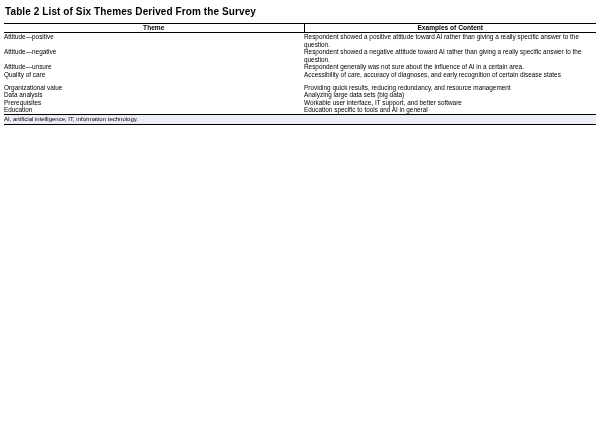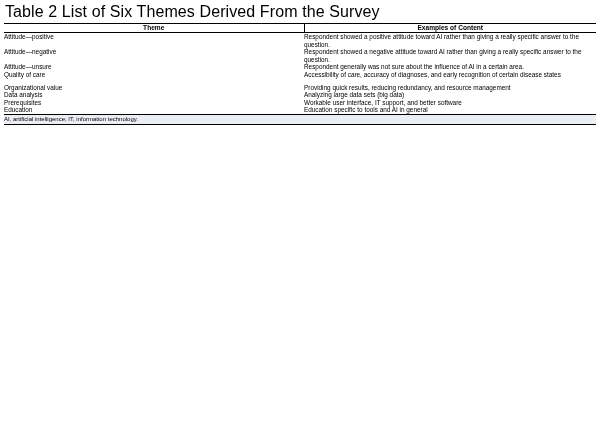--- a/index.html
+++ b/index.html
@@ -15,22 +15,22 @@
     overflow: hidden;
   }
   .page {
     position: relative;
     width: 600px;
     height: 436px;
     box-sizing: border-box;
     padding: 4px 4px 0 4px;
   }
   .table-caption {
-    font-size: 16px;
-    font-weight: normal;
+    font-size: 10px;
+    font-weight: bold;
     line-height: 14px;
     margin: 1px 0 4px 1px;
     letter-spacing: 0.1px;
   }
   table.theme-table {
     width: 592px;
     border-collapse: collapse;
     table-layout: fixed;
     font-size: 6.4px;
     line-height: 7.6px;

